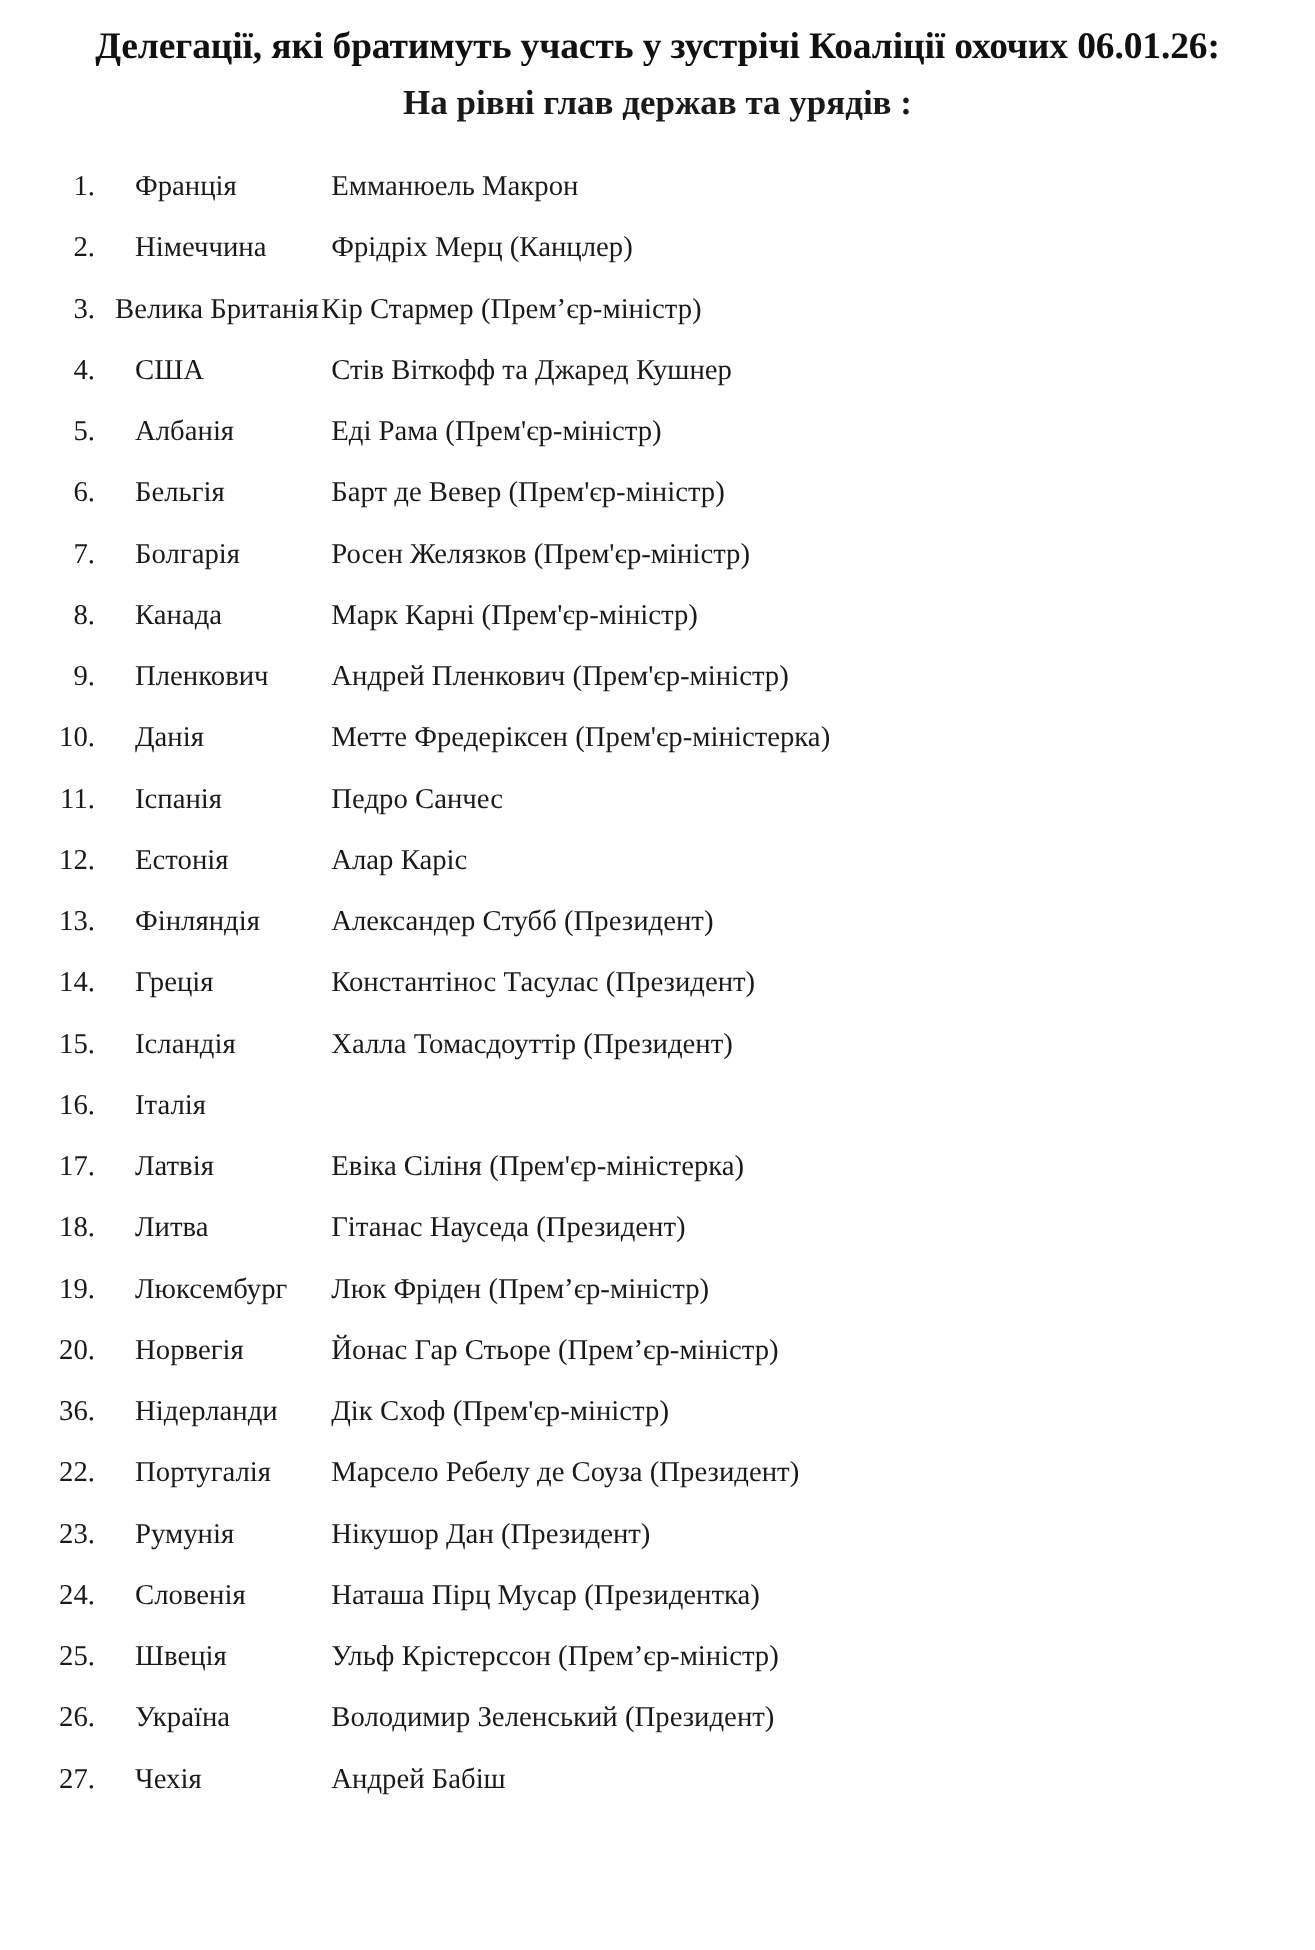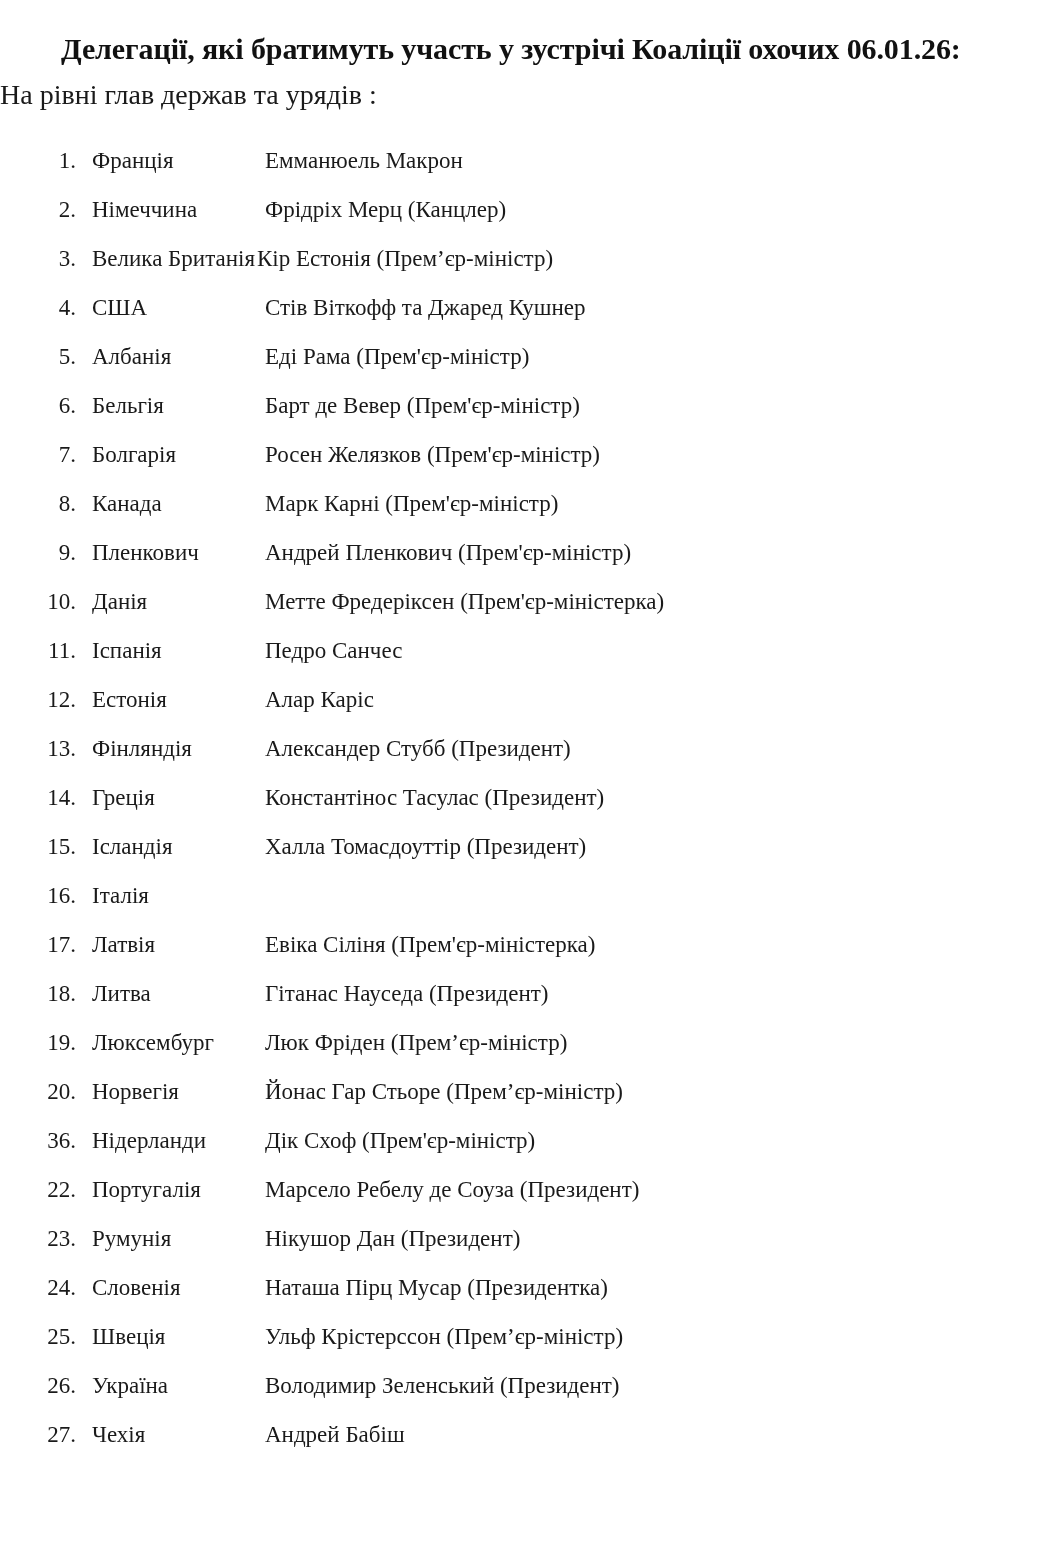--- a/index.html
+++ b/index.html
@@ -18,35 +18,35 @@
   .page {
     position: relative;
     width: 1052px;
     height: 1560px;
     box-sizing: border-box;
     padding: 0;
   }
 
   
   .title-block {
-    padding-top: 30px;
-    text-align: left;
+    padding-top: 18px;
+    text-align: center;
   }
   .doc-title {
     font-size: 30px;
     font-weight: bold;
     line-height: 1.28;
     letter-spacing: -0.1px;
     margin: 0 auto;
     max-width: 930px;
     color: #111111;
   }
   .doc-subtitle {
     font-size: 28px;
-    font-weight: normal;
+    font-weight: bold;
     line-height: 1.3;
     margin: 9px auto 0 auto;
     color: #1a1a1a;
   }
 
   
   .list {
     margin: 0;
     padding: 0;
     list-style: none;
@@ -62,21 +62,21 @@
   }
   .num {
     position: absolute;
     left: 0;
     width: 76px;
     text-align: right;
     font-size: 23px;
   }
   .country {
     position: absolute;
-    left: 92px;
+    left: 108px;
     font-size: 23px;
   }
   .person {
     position: absolute;
     left: 265px;
     font-size: 23px;
   }
   
   .row.overflow .person {
     position: static;
@@ -108,21 +108,21 @@
         <span class="person">Емманюель Макрон</span>
       </li>
       <li class="row">
         <span class="num">2.</span>
         <span class="country">Німеччина</span>
         <span class="person">Фрідріх Мерц (Канцлер)</span>
       </li>
       <li class="row overflow">
         <span class="num">3.</span>
         <span class="country">Велика Британія</span>
-        <span class="person person-inline" style="left: 257px;">Кір Естонія (Прем’єр-міністр)</span>
+        <span class="person person-inline" style="left: 257px;">Кір Стармер (Прем’єр-міністр)</span>
       </li>
       <li class="row">
         <span class="num">4.</span>
         <span class="country">США</span>
         <span class="person">Стів Віткофф та Джаред Кушнер</span>
       </li>
       <li class="row">
         <span class="num">5.</span>
         <span class="country">Албанія</span>
         <span class="person">Еді Рама (Прем'єр-міністр)</span>

